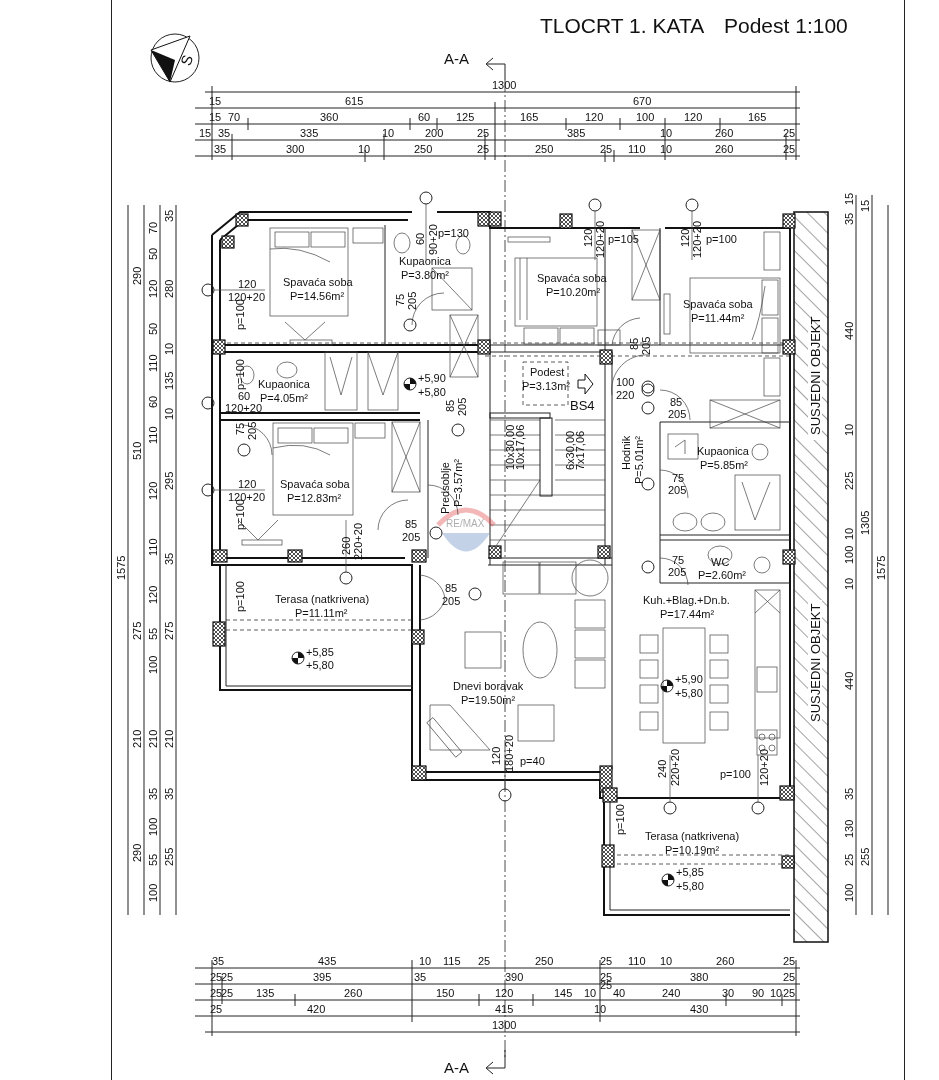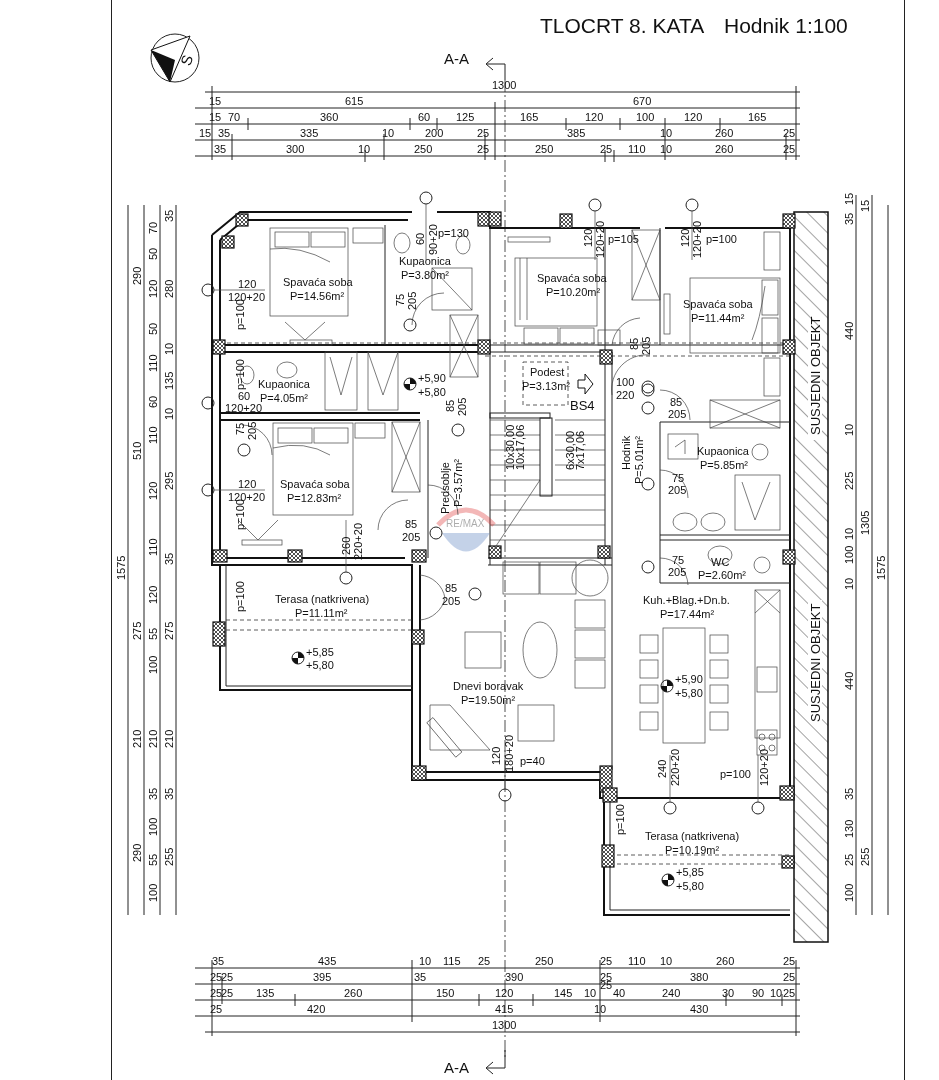--- a/index.html
+++ b/index.html
@@ -20,22 +20,22 @@
   .axis{fill:none;stroke:#222;stroke-width:0.8;stroke-dasharray:12 3 2 3;}
   .col{fill:url(#cross);stroke:#111;stroke-width:1.2;}
 </style>
 </head>
 <body>
 
 <div class="frame-l"></div>
 <div class="frame-r"></div>
 
 <div class="title">
-  <span>TLOCRT 8. KATA</span>
-  <span>Hodnik 1:100</span>
+  <span>TLOCRT 1. KATA</span>
+  <span>Podest 1:100</span>
 </div>
 
 <svg width="939" height="1080" viewBox="0 0 939 1080">
   <defs>
     <pattern id="cross" width="4" height="4" patternUnits="userSpaceOnUse">
       <rect width="4" height="4" fill="#fff"></rect>
       <path d="M0 0L4 4M4 0L0 4" stroke="#222" stroke-width="0.8"></path>
     </pattern>
     <pattern id="hatch" width="12" height="12" patternUnits="userSpaceOnUse" patternTransform="rotate(-45)">
       <rect width="12" height="12" fill="#fff"></rect>

